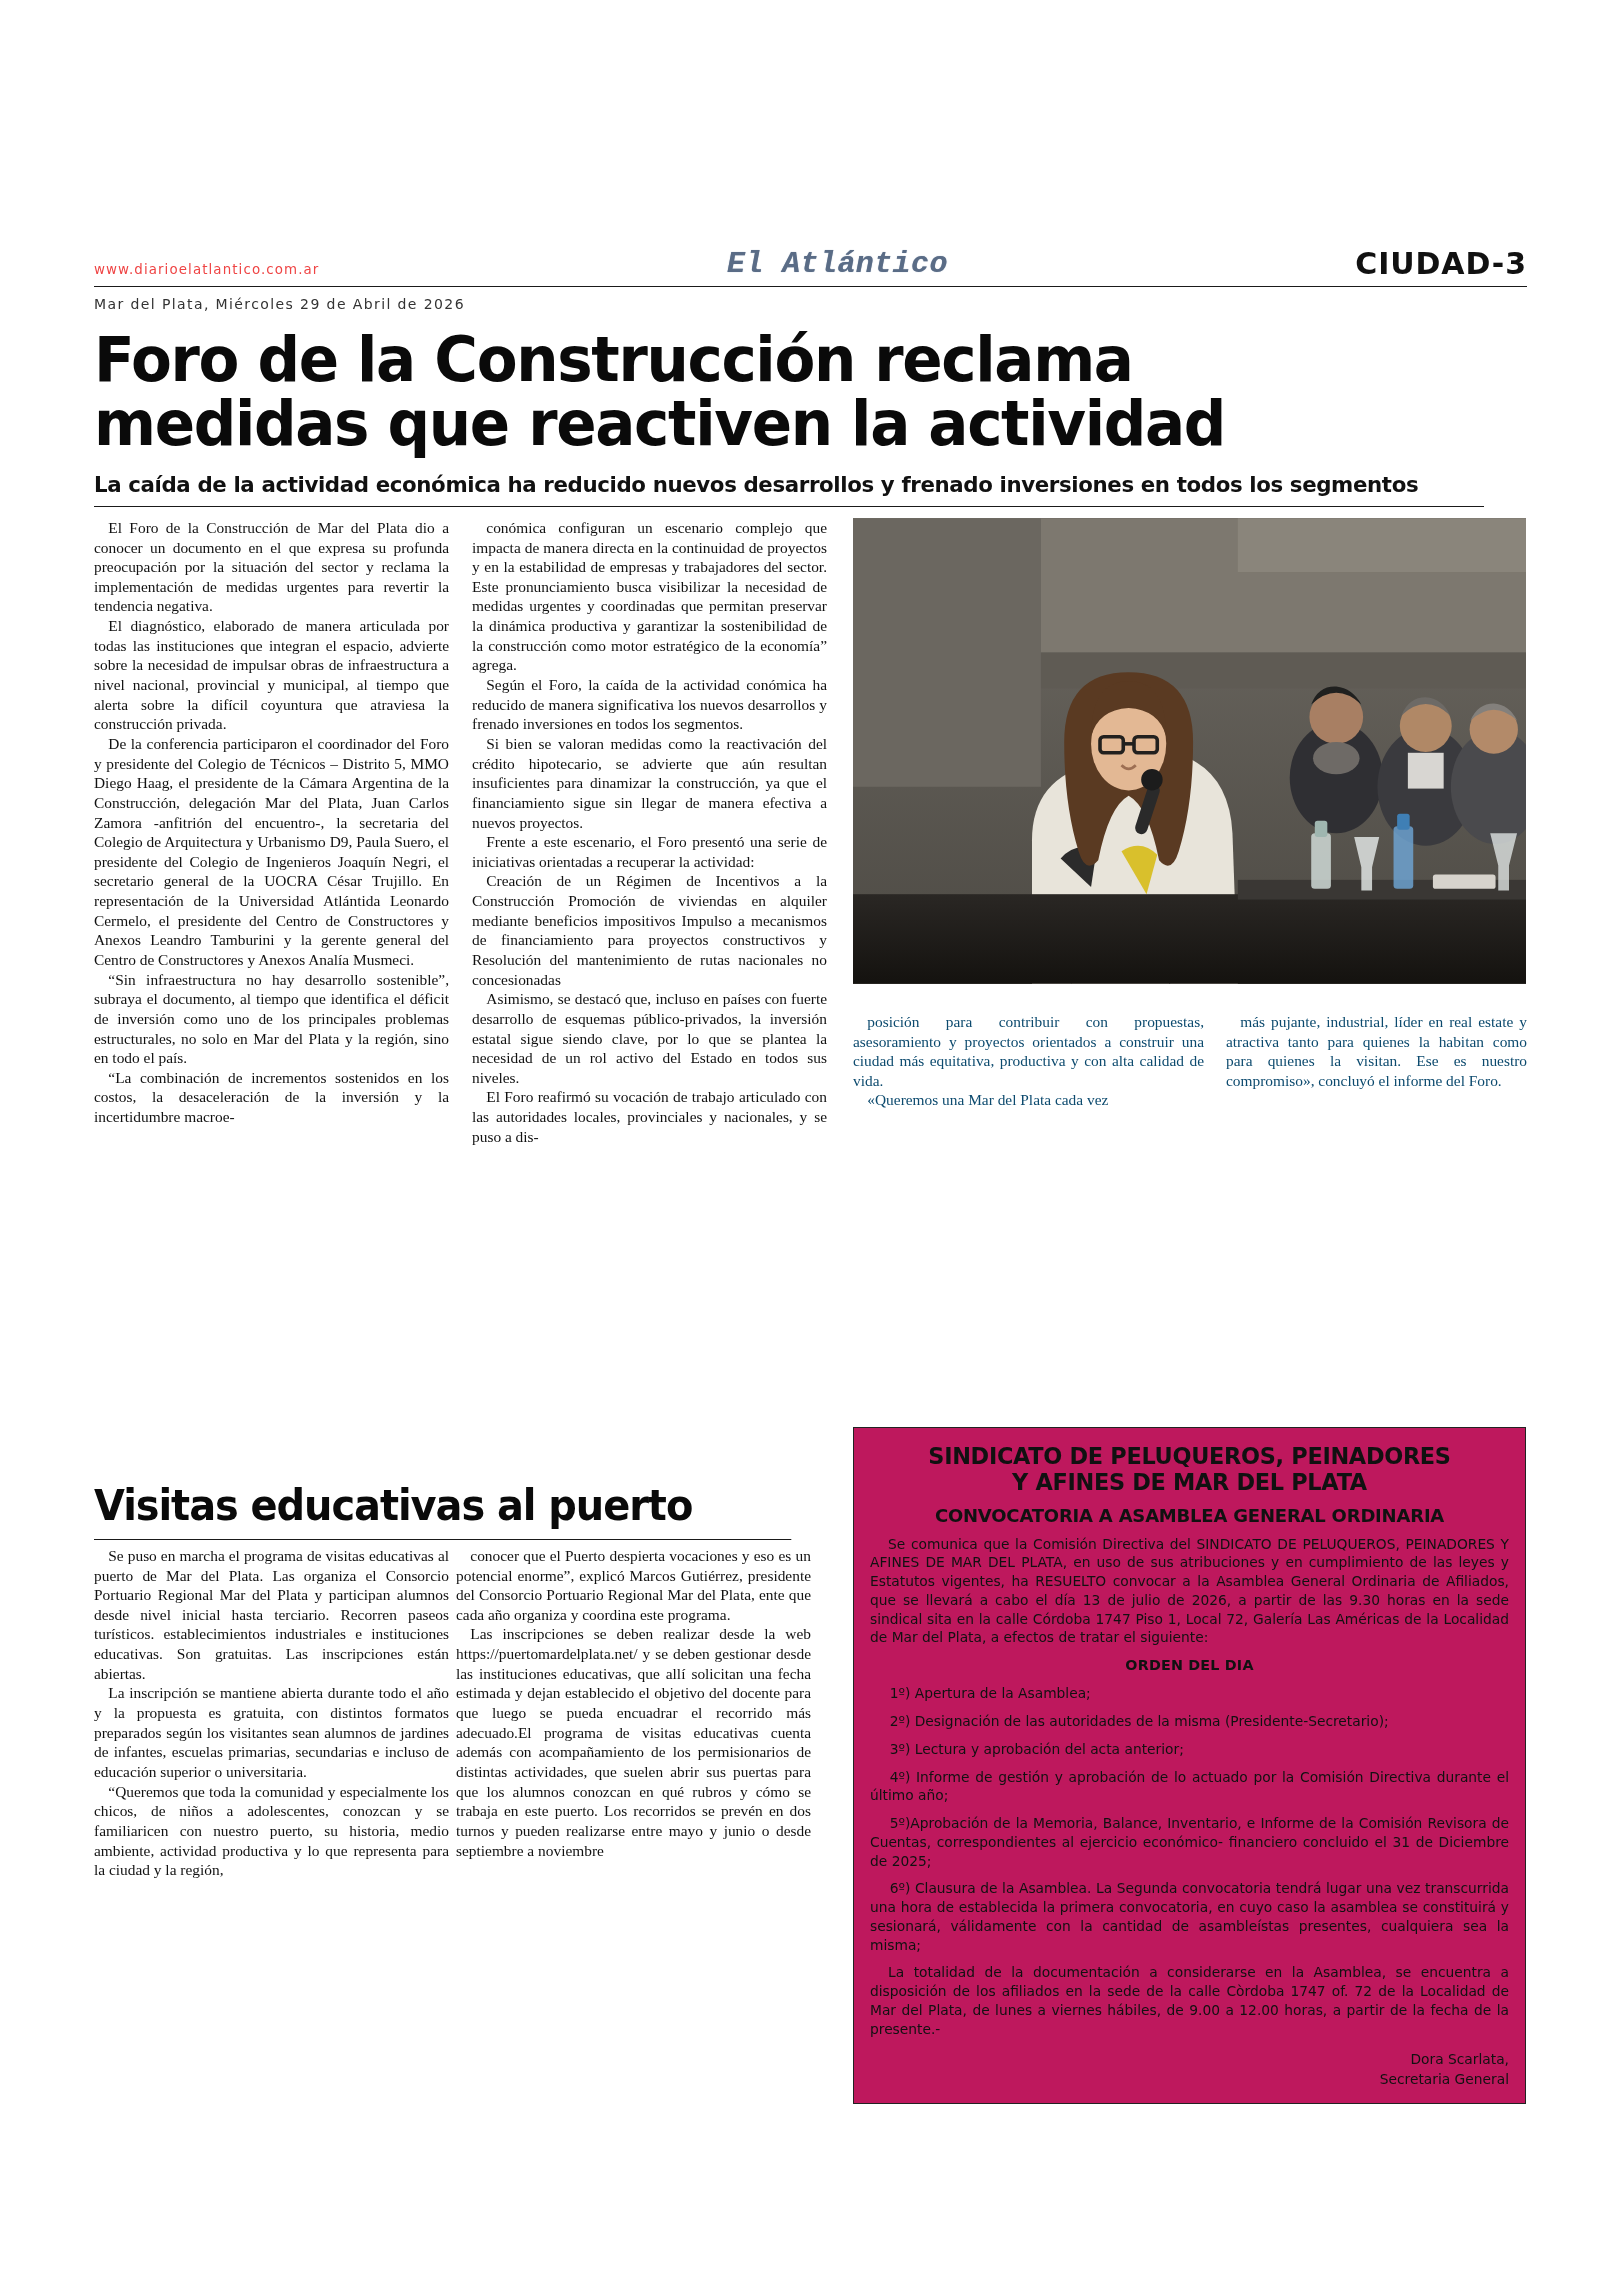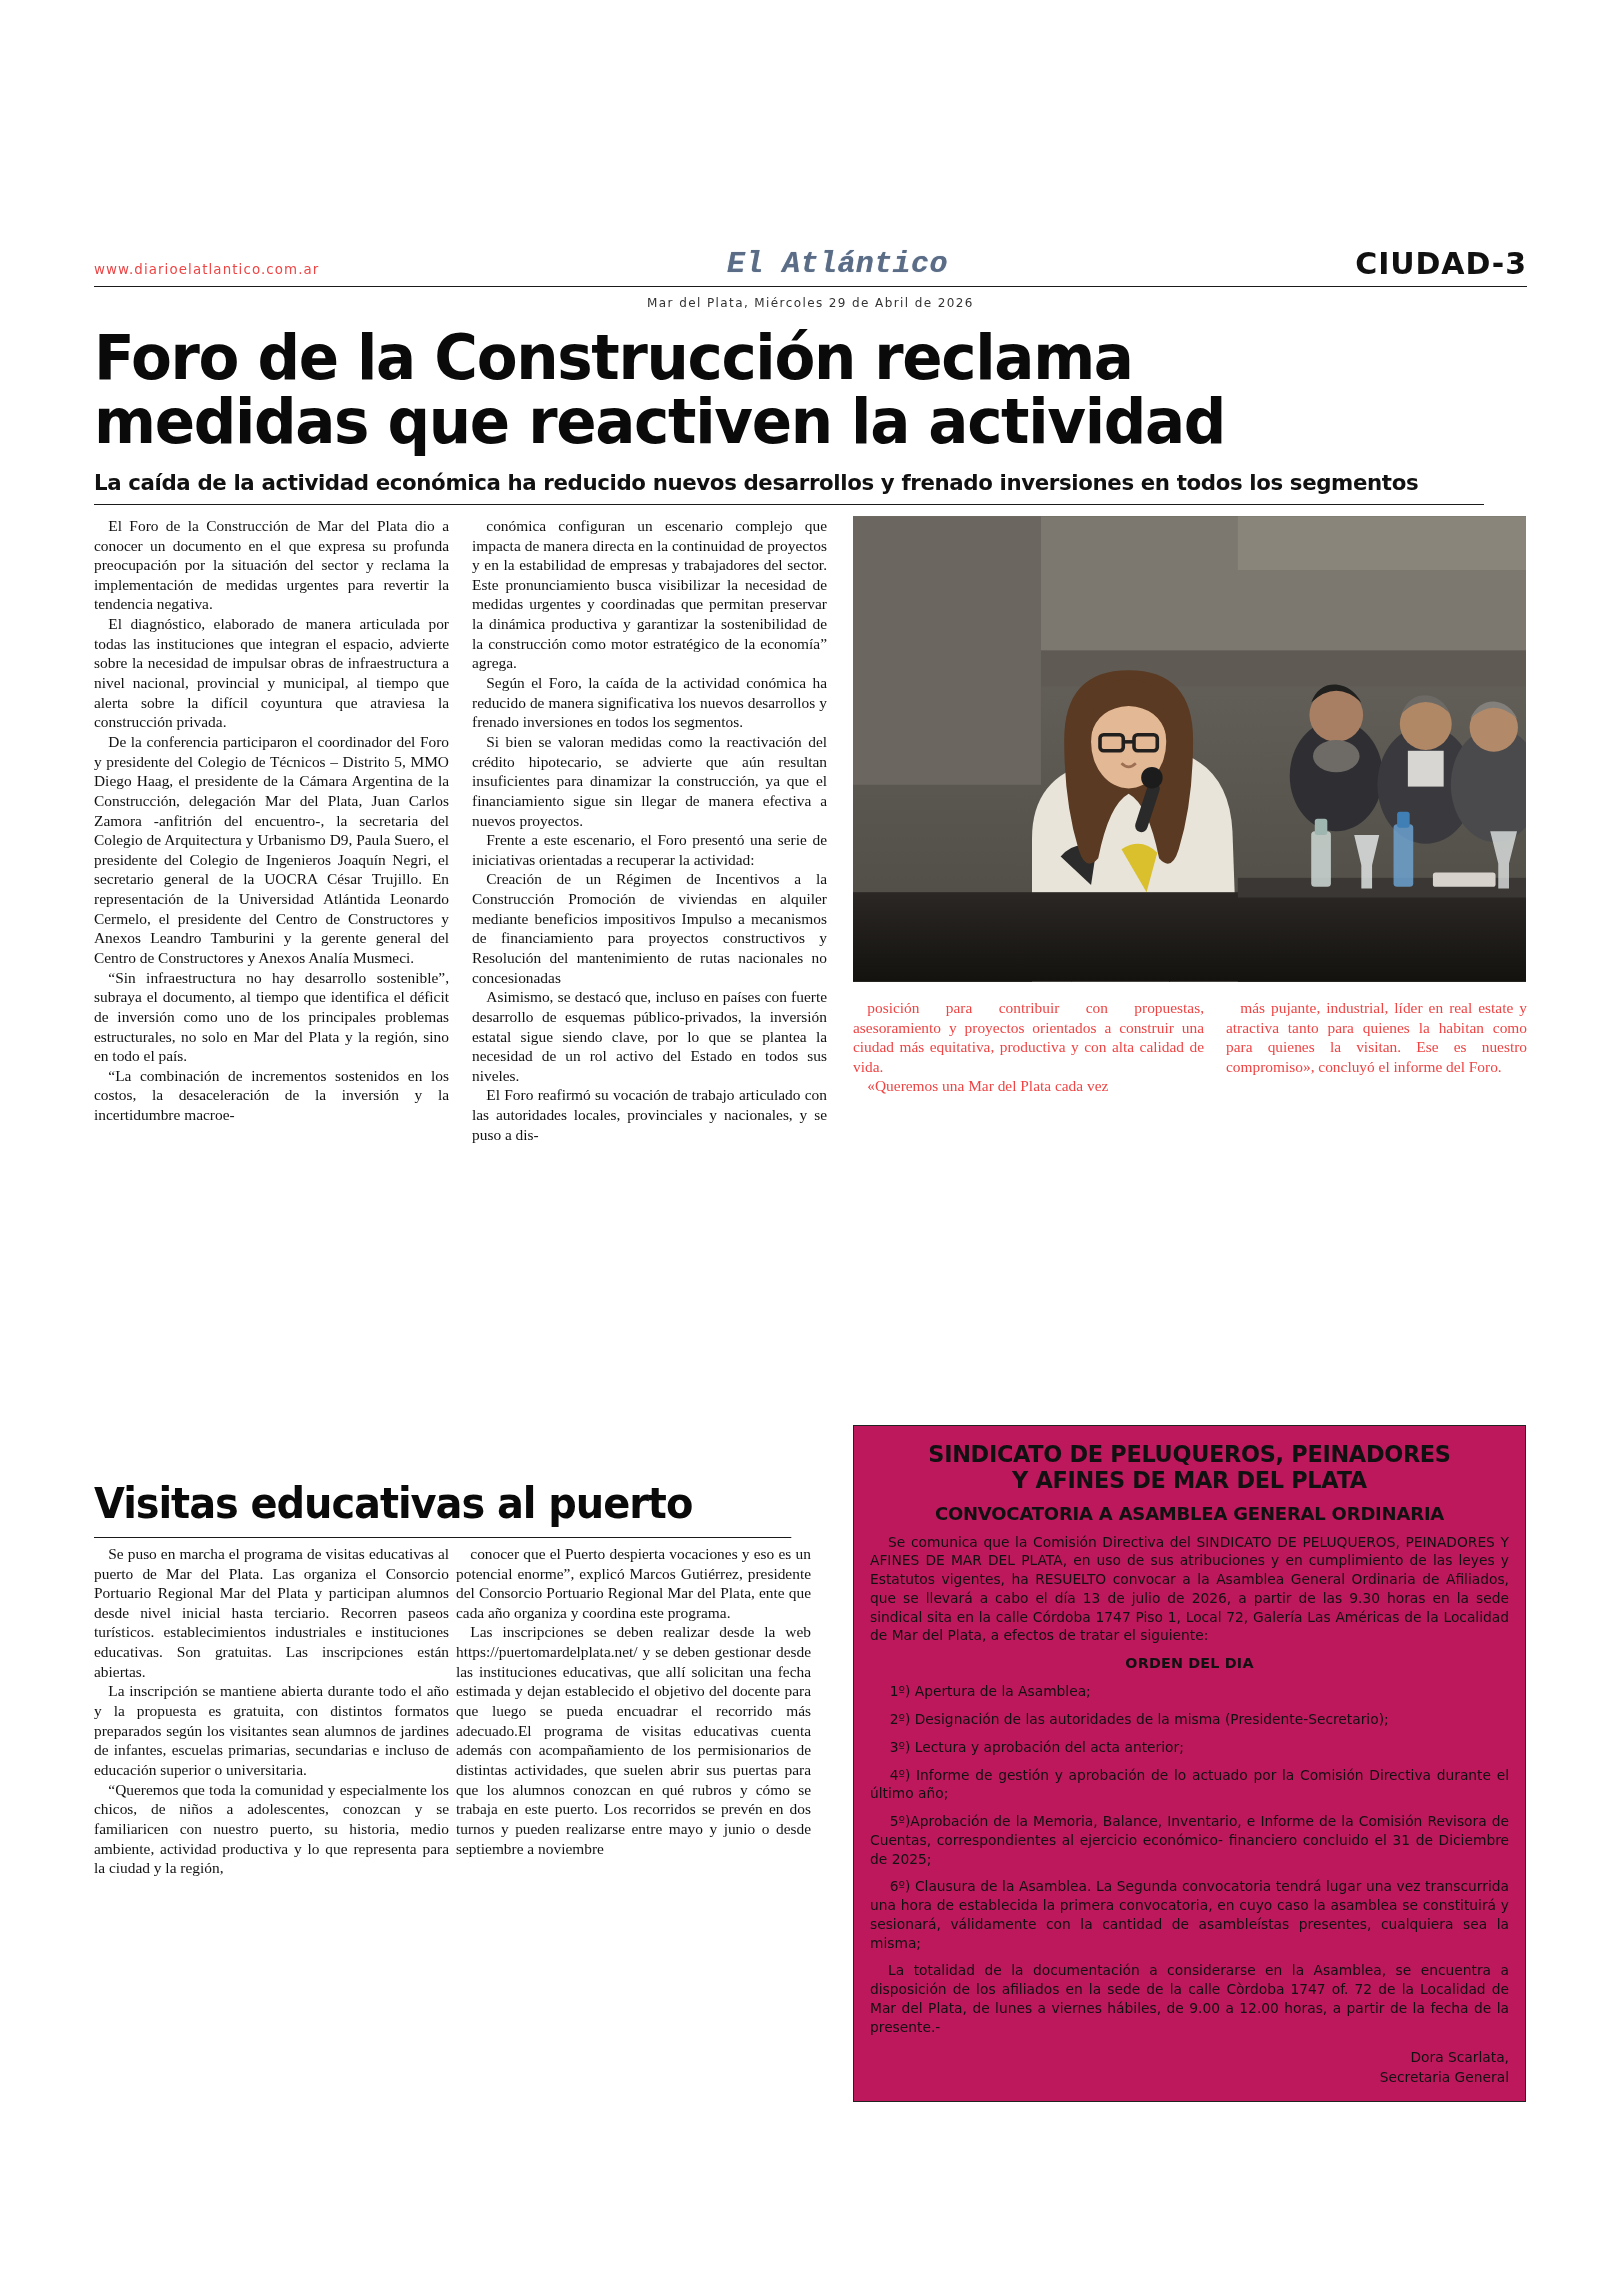--- a/index.html
+++ b/index.html
@@ -54,23 +54,22 @@
     text-shadow: 0 0 0.9px #8b9bb0;
   }
   .masthead-section {
     font-family: "DejaVu Sans", sans-serif;
     font-weight: bold;
     font-size: 30px;
     letter-spacing: 0.9px;
     color: #111;
   }
   .dateline {
-    text-align: center;
-    font-family: "DejaVu Sans", sans-serif;
-    font-size: 12px;
+    font-family: "DejaVu Sans", sans-serif;
+    font-size: 14px;
     letter-spacing: 1.4px;
     color: #333;
     margin-top: 9px;
     padding-bottom: 3.6px;
   }
 
   
   .headline {
     font-family: "DejaVu Sans", sans-serif;
     font-weight: bold;
@@ -132,25 +131,25 @@
 
   
   .under-photo {
     position: absolute;
     left: 759px;
     top: 478px;
     width: 673px;
   }
   .up-col {
     position: absolute;
-    top: 4px;
+    top: 16px;
     font-size: 15.4px;
     line-height: 1.275;
     text-align: justify;
-    color: #ef4444;
+    color: #0c4a6e;
   }
   .up-col p { margin: 0; text-indent: 14.3px; }
   #up1 { left: 0px; width: 351px; }
   #up2 { left: 373px; width: 301px; }
 
   
   .headline2 {
     position: absolute;
     left: 0px;
     top: 963px;

